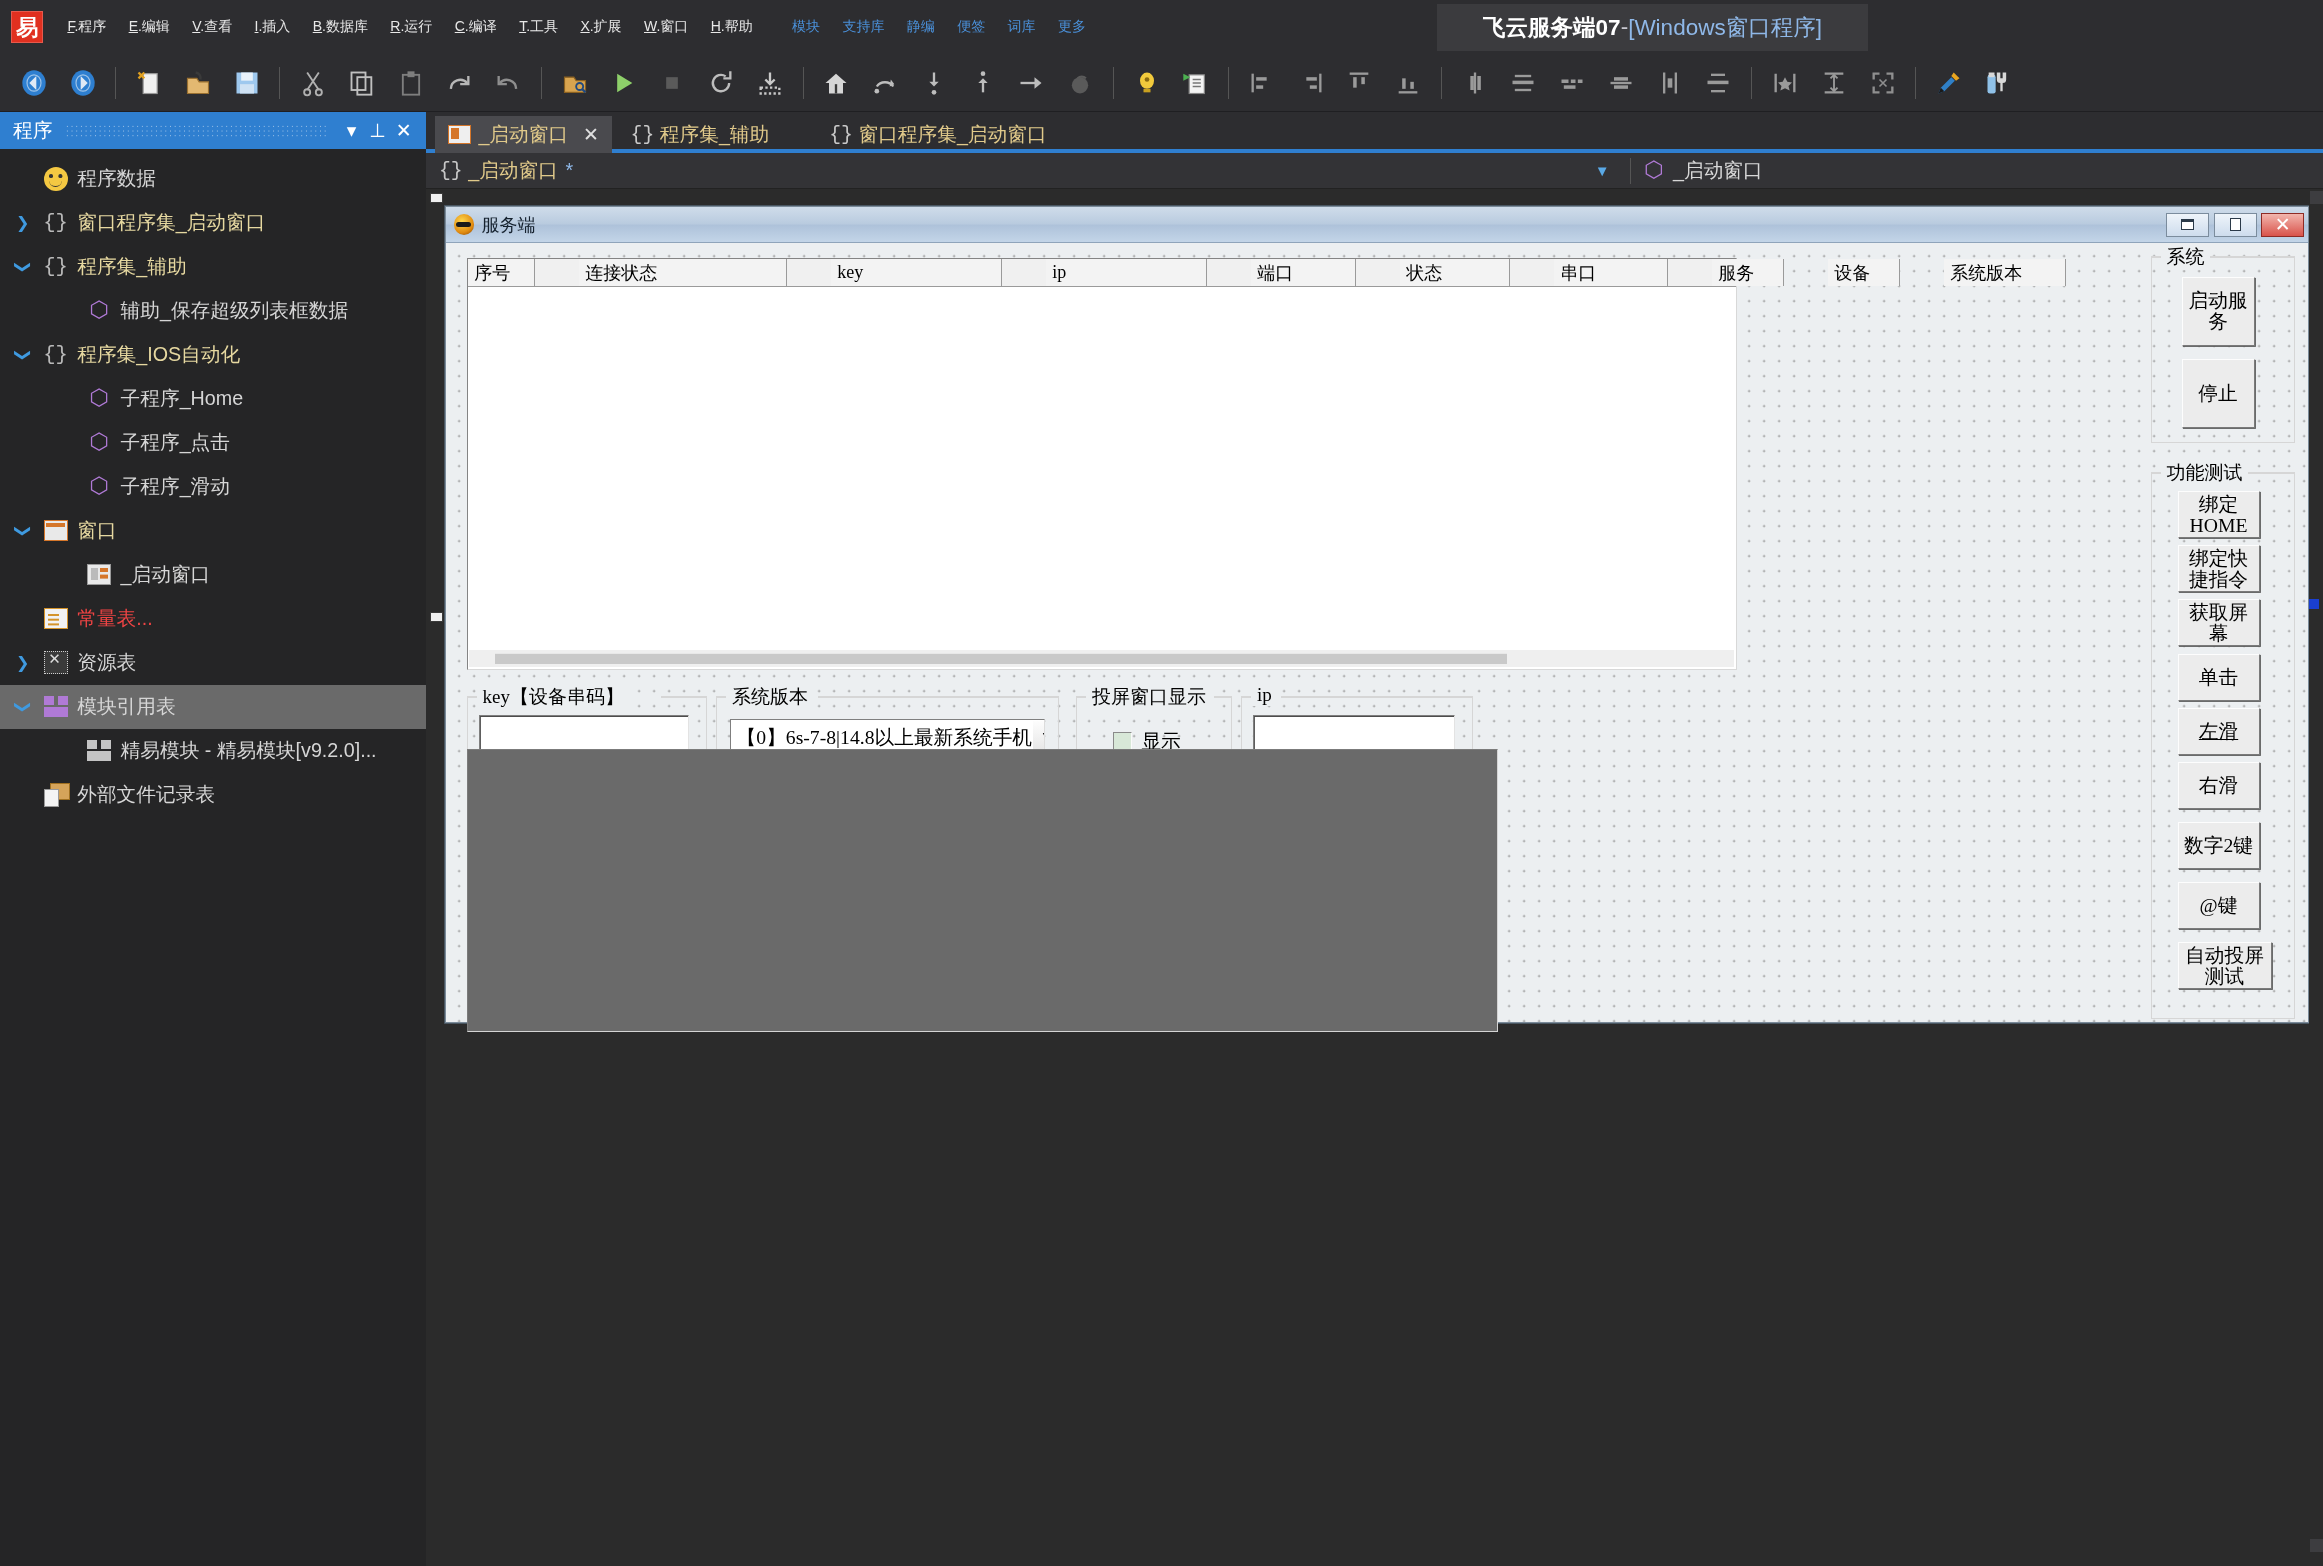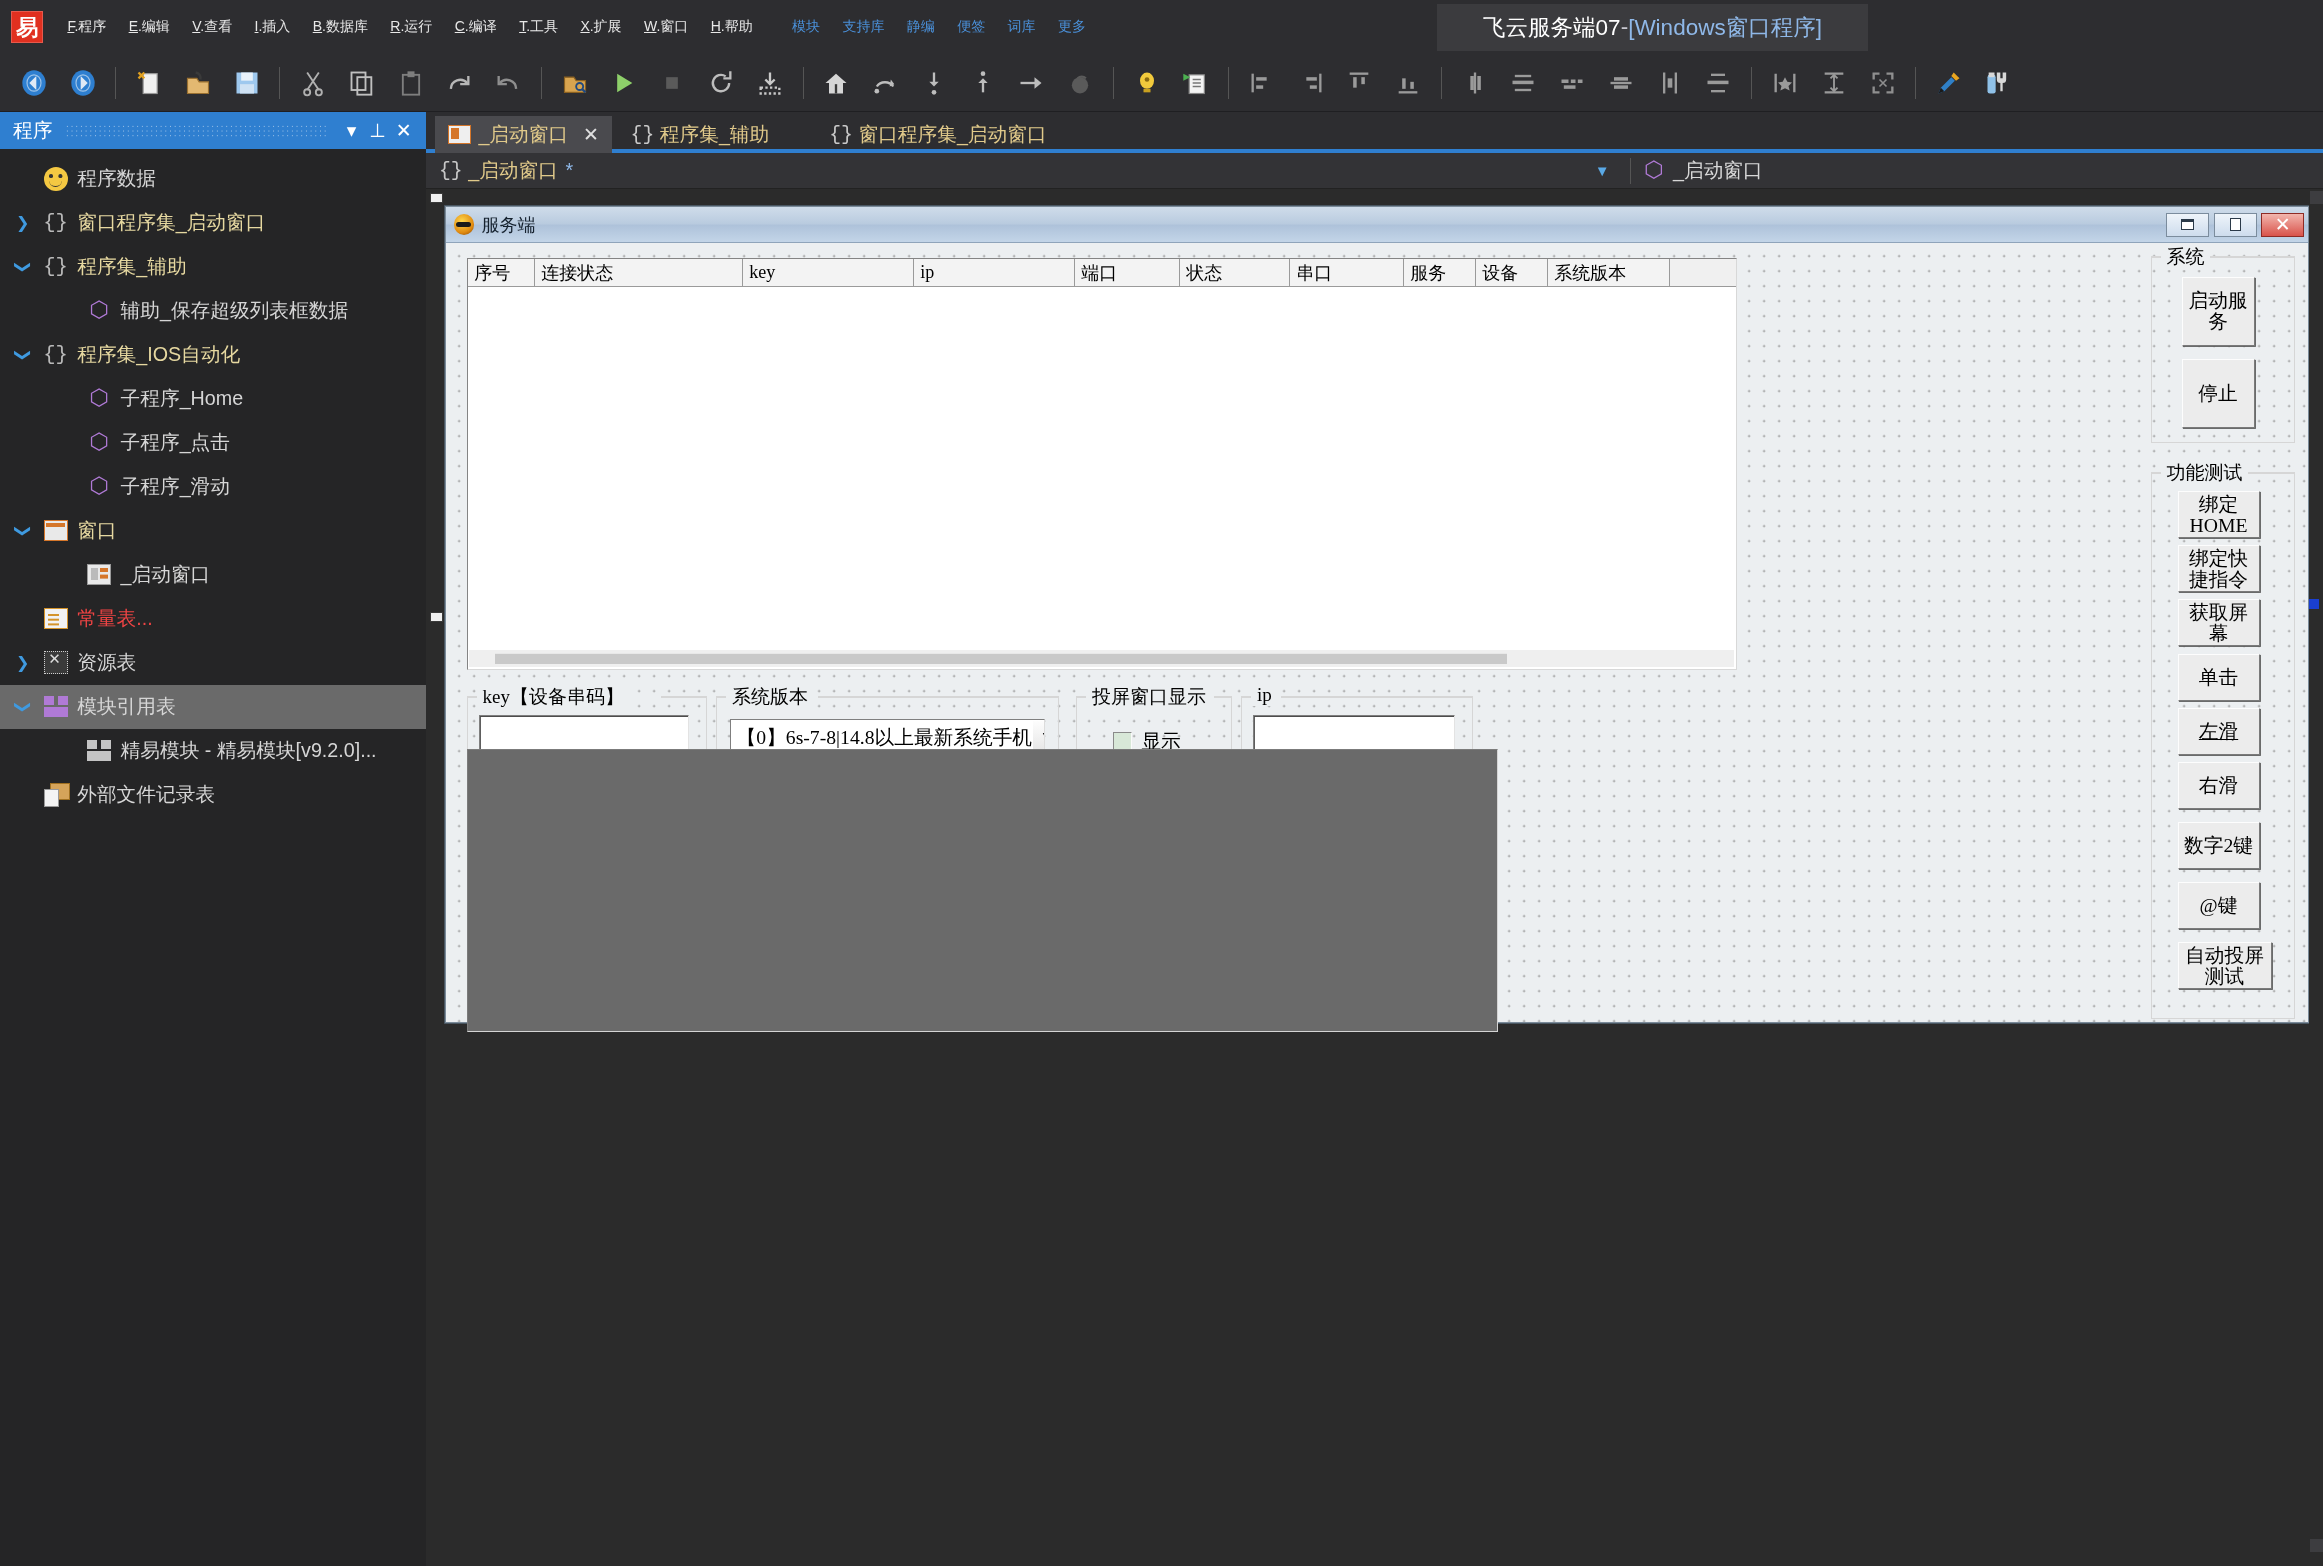--- a/index.html
+++ b/index.html
@@ -44,21 +44,21 @@
     position: absolute;
     left: 1437px; top: 3.7px;
     height: 47px;
     width: 431px;
     background: #3b3b3e;
     display: flex; align-items: center; justify-content: center;
     font-size: 22.5px;
     color: #c8c8d0;
     white-space: nowrap;
   }
-  #win-title b { color: #fff; font-weight: normal; }
+  #win-title b { color: #fff; font-weight: bold; }
   #win-title .brk { color: #8fb8e8; font-weight: normal; }
 
   
   #toolbar {
     height: 58px;
     background: #2d2d30;
     display: flex;
     align-items: center;
     padding-left: 9.4px;
     border-bottom: 0.9px solid #1f1f22;
@@ -300,20 +300,21 @@
     background: #fff;
     border: 1.9px solid #848484;
     border-right-color: #d8d8d8;
     border-bottom-color: #d8d8d8;
   }
   #lv-head {
     display: flex;
     height: 28px;
     background: #f0f0f0;
     border-bottom: 0.9px solid #9a9a9a;
+    gap: 44px;
   }
   .lv-col {
     border-right: 1.9px solid #9a9a9a;
     font-size: 18px;
     color: #000;
     display: flex; align-items: center;
     padding-left: 6.6px;
     font-family: "Liberation Serif", "DejaVu Serif", serif;
     overflow: hidden;
     white-space: nowrap;

